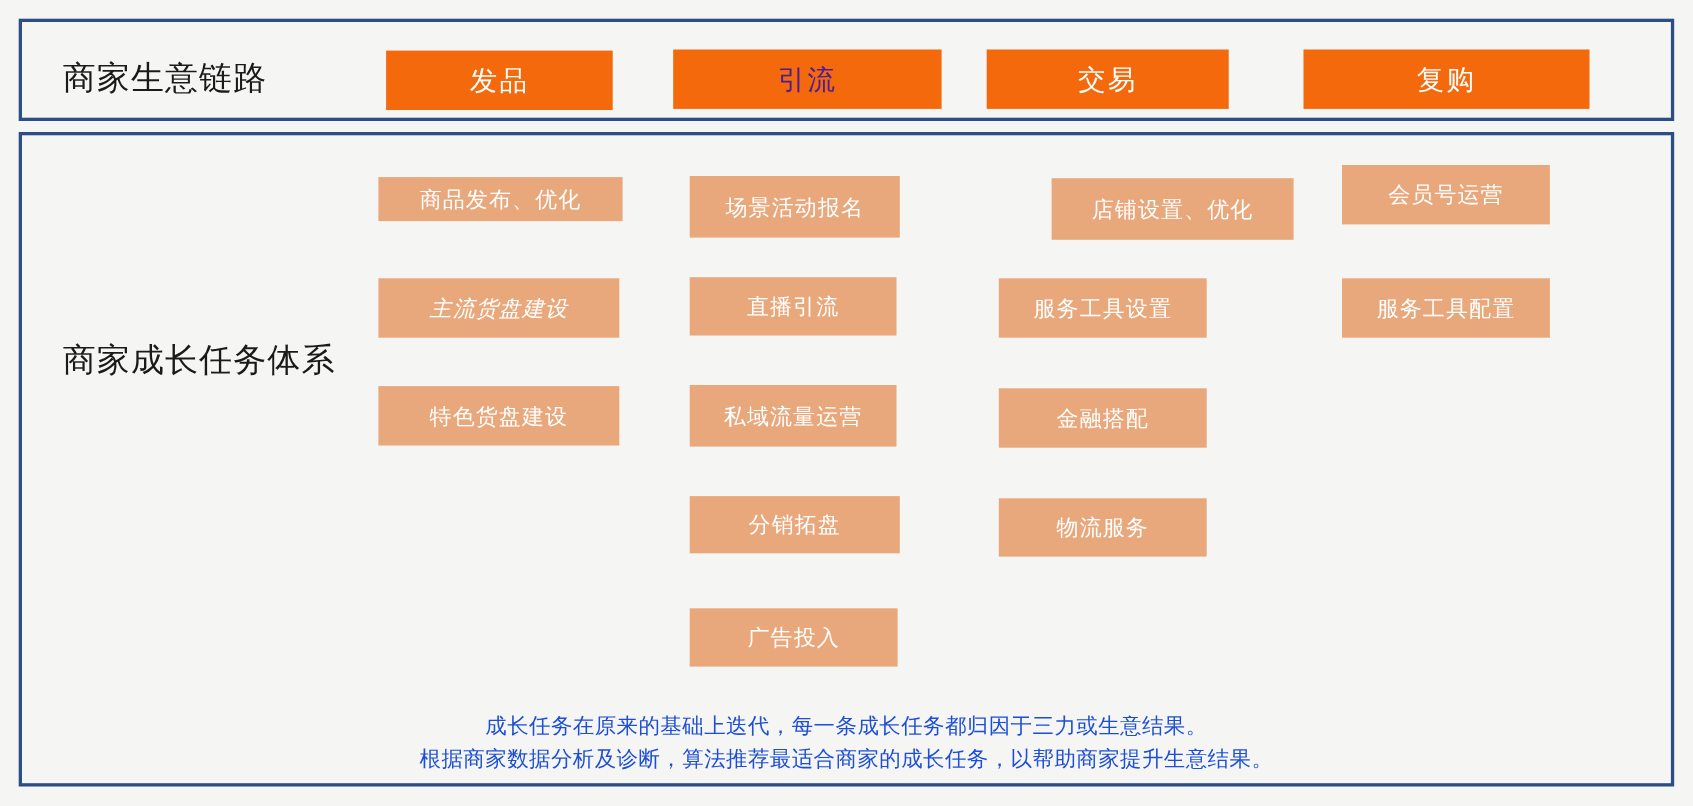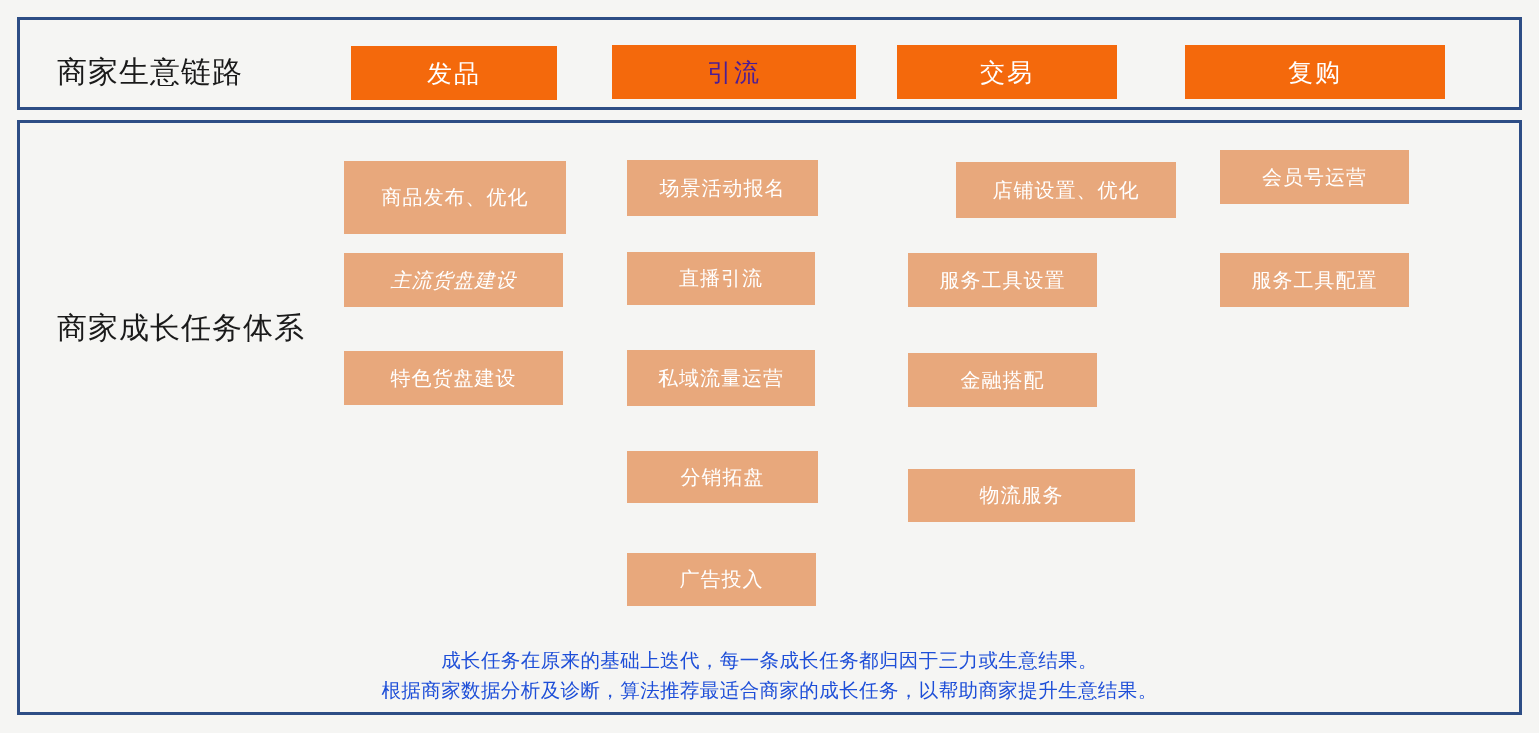--- a/index.html
+++ b/index.html
@@ -88,32 +88,32 @@
       <div class="stage-btn" style="left: 351px; top: 46px; width: 206px; height: 54px; background: rgb(244, 105, 12); color: rgb(255, 255, 255);">发品</div>
       <div class="stage-btn" style="left: 612px; top: 45px; width: 244px; height: 54px; background: rgb(244, 105, 12); color: #4c1d95;">引流</div>
       <div class="stage-btn" style="left: 897px; top: 45px; width: 220px; height: 54px; background: rgb(244, 105, 12); color: rgb(255, 255, 255);">交易</div>
       <div class="stage-btn" style="left: 1185px; top: 45px; width: 260px; height: 54px; background: rgb(244, 105, 12); color: rgb(255, 255, 255);">复购</div>
     </div>
 
   <div class="panel" id="task-panel">
   </div>
   <div class="row-label" id="task-label">商家成长任务体系</div>
   <div id="task-boxes">
-      <div class="task-box" style="left: 344px; top: 161px; width: 222px; height: 73px; background: rgb(232, 168, 124); color: rgb(255, 255, 255);">商品发布、优化</div>
+      <div class="task-box" style="left: 344px; top: 161px; width: 222px; height: 40px; background: rgb(232, 168, 124); color: rgb(255, 255, 255);">商品发布、优化</div>
       <div class="task-box" style="left: 344px; top: 253px; width: 219px; height: 54px; background: rgb(232, 168, 124); color: rgb(255, 255, 255); font-style: italic;">主流货盘建设</div>
       <div class="task-box" style="left: 344px; top: 351px; width: 219px; height: 54px; background: rgb(232, 168, 124); color: rgb(255, 255, 255);">特色货盘建设</div>
       <div class="task-box" style="left: 627px; top: 160px; width: 191px; height: 56px; background: rgb(232, 168, 124); color: rgb(255, 255, 255);">场景活动报名</div>
       <div class="task-box" style="left: 627px; top: 252px; width: 188px; height: 53px; background: rgb(232, 168, 124); color: rgb(255, 255, 255);">直播引流</div>
       <div class="task-box" style="left: 627px; top: 350px; width: 188px; height: 56px; background: rgb(232, 168, 124); color: rgb(255, 255, 255);">私域流量运营</div>
       <div class="task-box" style="left: 627px; top: 451px; width: 191px; height: 52px; background: rgb(232, 168, 124); color: rgb(255, 255, 255);">分销拓盘</div>
       <div class="task-box" style="left: 627px; top: 553px; width: 189px; height: 53px; background: rgb(232, 168, 124); color: rgb(255, 255, 255);">广告投入</div>
       <div class="task-box" style="left: 908px; top: 162px; width: 220px; height: 56px; background: rgb(232, 168, 124); color: rgb(255, 255, 255); margin-left: 48px;">店铺设置、优化</div>
       <div class="task-box" style="left: 908px; top: 253px; width: 189px; height: 54px; background: rgb(232, 168, 124); color: rgb(255, 255, 255);">服务工具设置</div>
       <div class="task-box" style="left: 908px; top: 353px; width: 189px; height: 54px; background: rgb(232, 168, 124); color: rgb(255, 255, 255);">金融搭配</div>
-      <div class="task-box" style="left: 908px; top: 453px; width: 227px; height: 53px; background: rgb(232, 168, 124); color: rgb(255, 255, 255); margin-top: 16px;">物流服务</div>
+      <div class="task-box" style="left: 908px; top: 453px; width: 189px; height: 53px; background: rgb(232, 168, 124); color: rgb(255, 255, 255);">物流服务</div>
       <div class="task-box" style="left: 1220px; top: 150px; width: 189px; height: 54px; background: rgb(232, 168, 124); color: rgb(255, 255, 255);">会员号运营</div>
       <div class="task-box" style="left: 1220px; top: 253px; width: 189px; height: 54px; background: rgb(232, 168, 124); color: rgb(255, 255, 255);">服务工具配置</div>
     </div>
 
   <div id="footnote">
     <div>成长任务在原来的基础上迭代，每一条成长任务都归因于三力或生意结果。</div>
     <div>根据商家数据分析及诊断，算法推荐最适合商家的成长任务，以帮助商家提升生意结果。</div>
   </div>
 
 </div>

